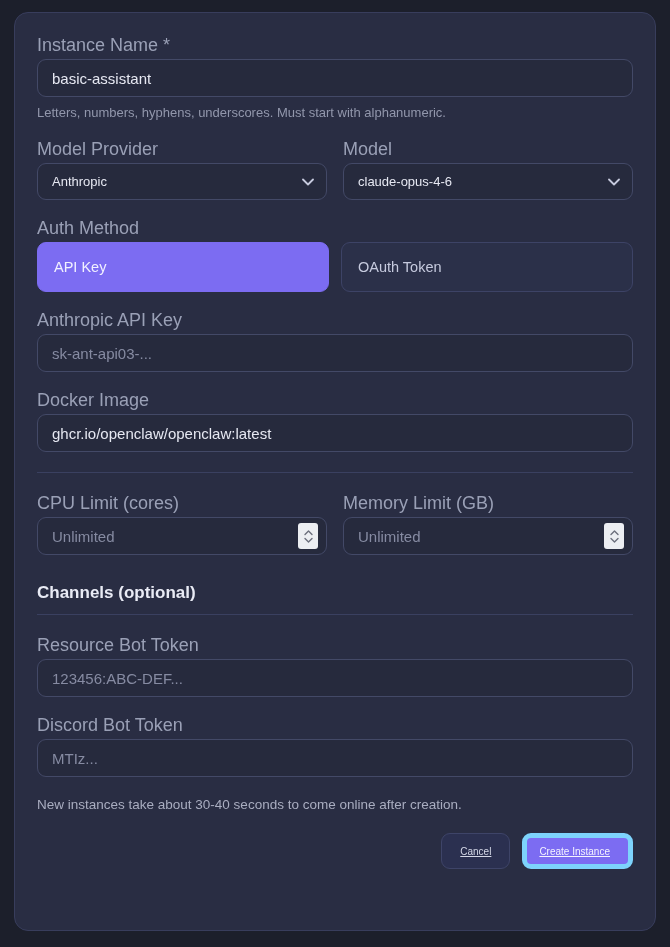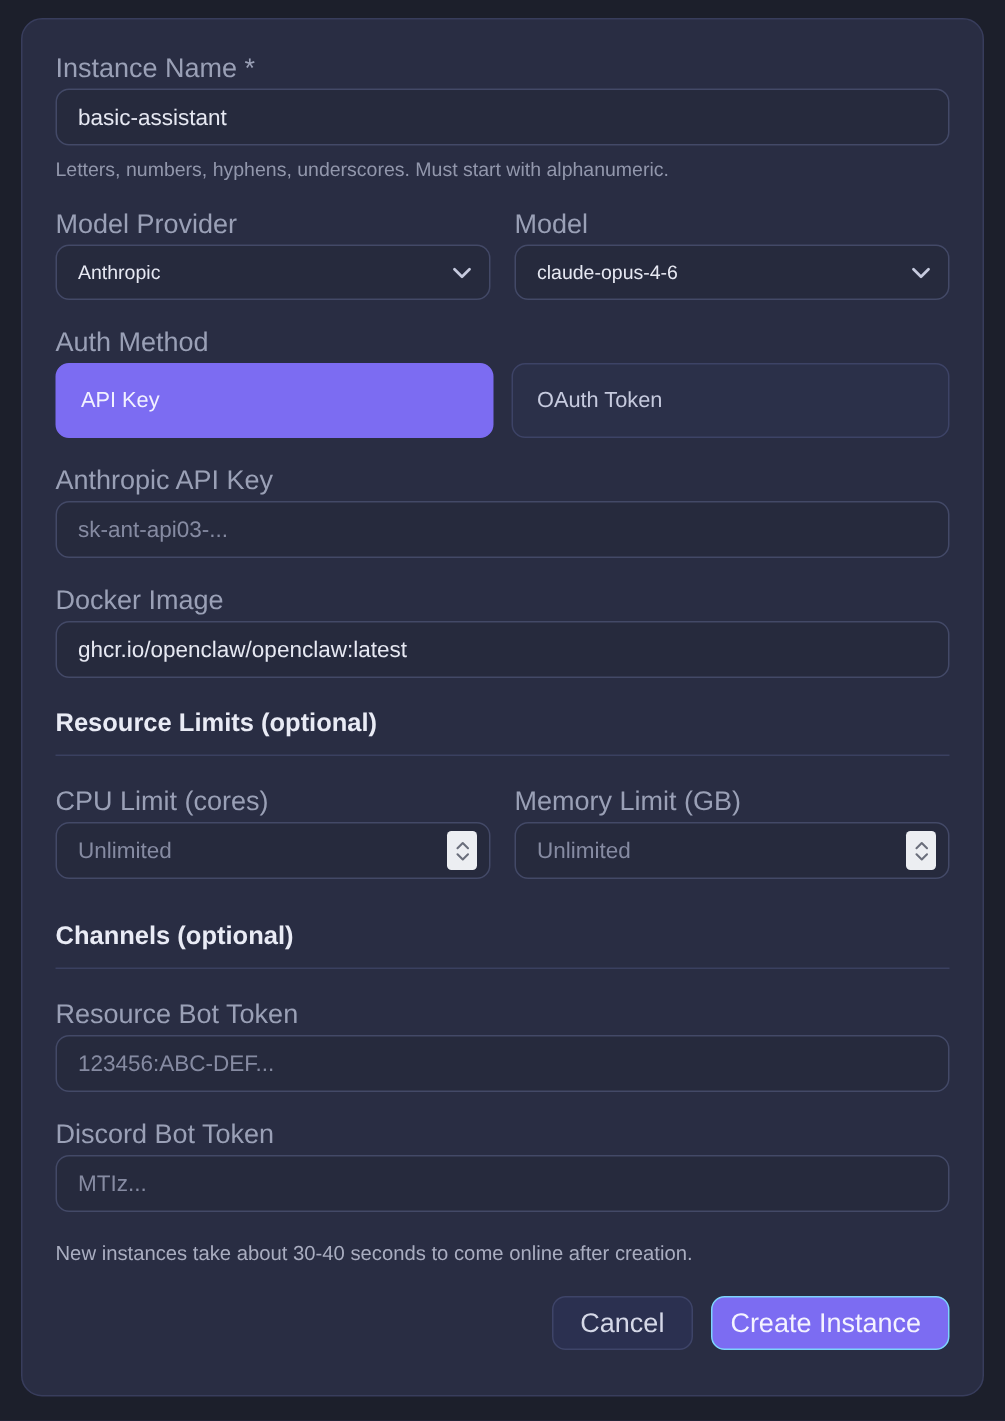--- a/index.html
+++ b/index.html
@@ -133,32 +133,33 @@
   }
   .actions {
     display: flex;
     justify-content: flex-end;
     gap: 12px;
   }
   .btn {
     height: 36px;
     border-radius: 9px;
     font-family: "Liberation Sans", "DejaVu Sans", sans-serif;
-    font-size: 18px;
+    font-size: 10px;
     padding: 0 18px;
     cursor: pointer;
+    text-decoration: underline;
   }
   .btn.cancel {
     background: #2b3050;
     border: 1px solid #3e4468;
     color: #d5d8e7;
   }
   .btn.primary {
     background: #7c6cf2;
-    border: 1px solid #7dd3fc;
+    border: 5px solid #7dd3fc;
     color: #f4f3ff;
     padding-left: 12px;
   }
 </style>
 </head>
 <body>
 
 <div class="card">
 
   <div class="group">
@@ -203,21 +204,20 @@
   <div class="group">
     <span class="label">Anthropic API Key</span>
     <input class="input" type="text" placeholder="sk-ant-api03-..." style="">
   </div>
 
   <div class="group">
     <span class="label">Docker Image</span>
     <input class="input" type="text" value="ghcr.io/openclaw/openclaw:latest" style="">
   </div>
 
-  <div class="section-title">Resource Limits (optional)</div>
   <hr class="divider">
 
   <div class="row">
     <div>
       <span class="label">CPU Limit (cores)</span>
       <div class="numwrap">
         <input class="input" type="text" placeholder="Unlimited" style="">
         <span class="stepper">
           <svg width="9" height="6" viewBox="0 0 9 6">
               <path d="M1 4.5 L4.5 1 L8 4.5" fill="none" stroke="#6b6f7c" stroke-width="1.4" stroke-linecap="round" stroke-linejoin="round"></path>

